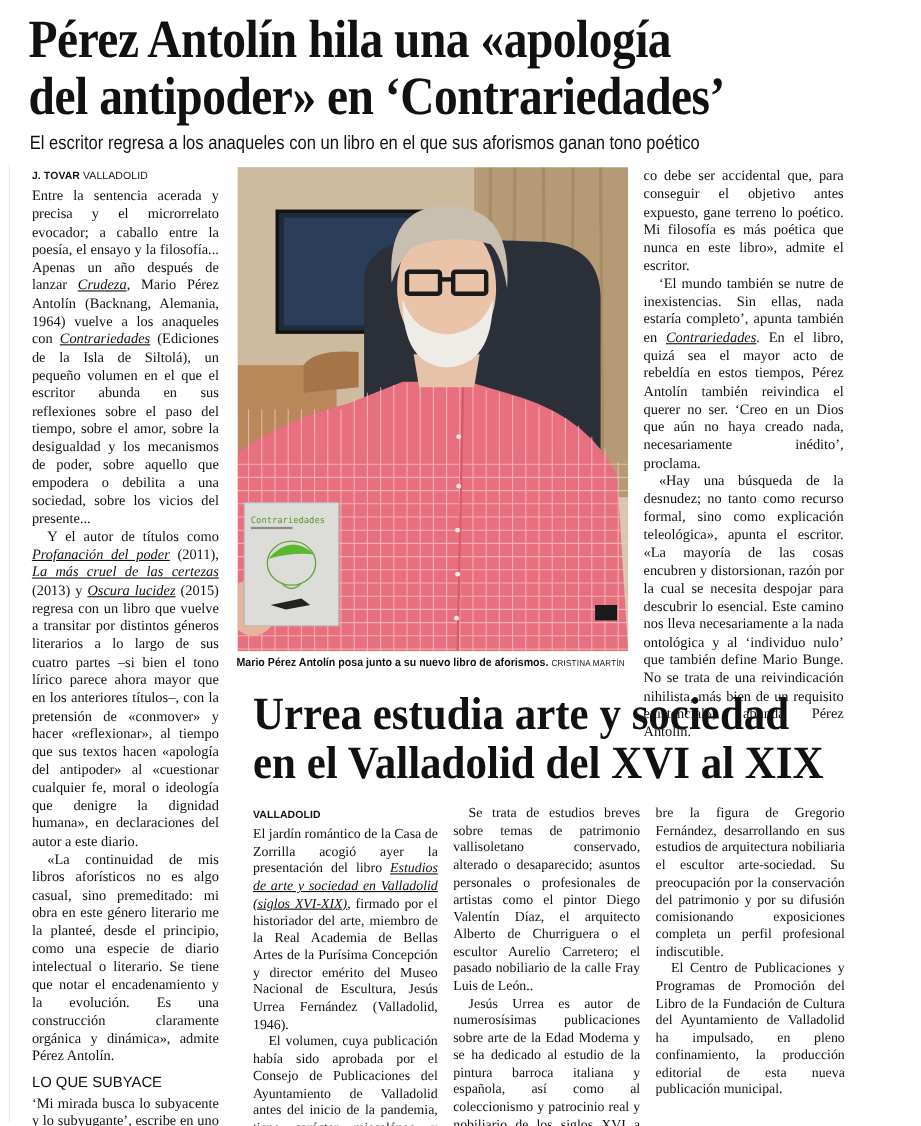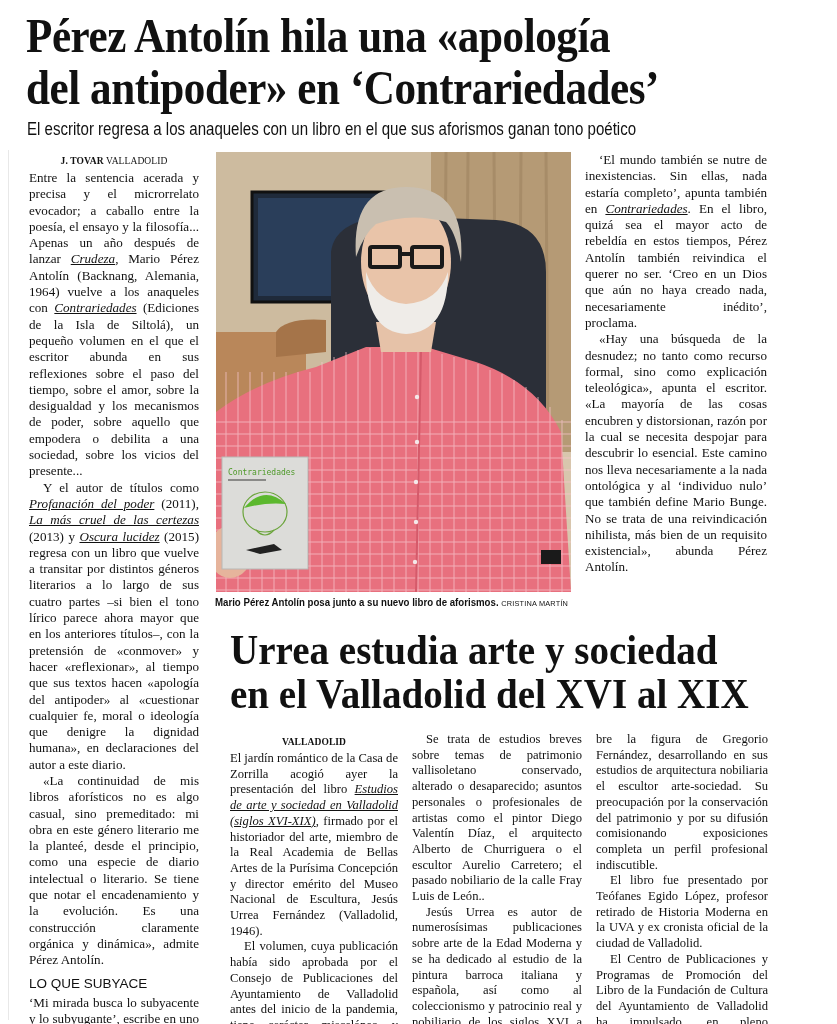--- a/index.html
+++ b/index.html
@@ -18,21 +18,21 @@
     font-family:"Liberation Sans","DejaVu Sans",sans-serif;
     font-size:17.5px; line-height:22px; transform:scaleX(0.86); transform-origin:left top; white-space:nowrap;
   }
 
   .col {
     position:absolute; font-size:13.1px; line-height:16.3px; text-align:justify; hyphens:manual;
   }
   .col p { text-indent:14px; }
   .col p.noindent { text-indent:0; }
   .byline {
-    text-align:center; font-family:Liberation Serif, serif;
+    text-align:left; font-family:Liberation Sans, sans-serif;
     font-size:9.5px; line-height:14px; letter-spacing:0.1px; margin-bottom:2px;
   }
   .byline b { font-weight:bold; }
   .section-head {
     font-family:"Liberation Sans","DejaVu Sans",sans-serif;
     font-weight:normal; font-size:13.5px; line-height:18px; margin:6px 0 2px 0; text-indent:0;
   }
   em { font-style:italic;text-decoration:underline; }
 
   #col1 { left:29px; top:154px; width:170px; }
@@ -150,20 +150,21 @@
     </g>
   </svg>
 </div>
 
 <div class="caption">
   <b>Mario Pérez Antolín posa junto a su nuevo libro de aforismos.</b>
   <span class="credit">CRISTINA MARTÍN</span>
 </div>
 
 <div class="col" id="col3">
+  <p class="noindent">co debe ser accidental que, para conseguir el objetivo antes expuesto, gane terreno lo poético. Mi filosofía es más poética que nunca en este libro», admite el escritor.</p>
   <p><span>‘El mundo también se nutre de inexistencias. Sin ellas, nada estaría completo’, apunta también en </span><em>Contrariedades</em><span>. En el libro, quizá sea el mayor acto de rebeldía en estos tiempos, Pérez Antolín también reivindica el querer no ser. ‘Creo en un Dios que aún no haya creado nada, necesariamente inédito’, proclama.</span></p>
   <p>«Hay una búsqueda de la desnudez; no tanto como recurso formal, sino como explicación teleológica», apunta el escritor. «La mayoría de las cosas encubren y distorsionan, razón por la cual se necesita despojar para descubrir lo esencial. Este camino nos lleva necesariamente a la nada ontológica y al ‘individuo nulo’ que también define Mario Bunge. No se trata de una reivindicación nihilista, más bien de un requisito existencial», abunda Pérez Antolín.</p>
 </div>
 
 <h2 class="headline2">
   <span>Urrea estudia arte y sociedad</span>
   <span>en el Valladolid del XVI al XIX</span>
 </h2>
 
 <div class="col" id="col4">
@@ -174,17 +175,16 @@
   <p>El volumen, cuya publicación había sido aprobada por el Consejo de Publicaciones del Ayuntamiento de Valladolid antes del inicio de la pandemia, tiene carácter misceláneo y recoge una docena de trabajos monográficos inéditos sobre diversos «temas pendientes de publicación» e incorporación a la historiografía</p>
 </div>
 
 <div class="col" id="col5">
   <p>Se trata de estudios breves sobre temas de patrimonio vallisoletano conservado, alterado o desaparecido; asuntos personales o profesionales de artistas como el pintor Diego Valentín Díaz, el arquitecto Alberto de Churriguera o el escultor Aurelio Carretero; el pasado nobiliario de la calle Fray Luis de León..</p>
   <p>Jesús Urrea es autor de numerosísimas publicaciones sobre arte de la Edad Moderna y se ha dedicado al estudio de la pintura barroca italiana y española, así como al coleccionismo y patrocinio real y nobiliario de los siglos XVI a XVIII. También ha trabajado sobre escultura barroca castellana, en especial so-</p>
 </div>
 
 <div class="col" id="col6">
   <p class="noindent">bre la figura de Gregorio Fernández, desarrollando en sus estudios de arquitectura nobiliaria el escultor arte-sociedad. Su preocupación por la conservación del patrimonio y por su difusión comisionando exposiciones completa un perfil profesional indiscutible.</p>
-  <p>El libro fue presentado por Teófanes Egido López, profesor retirado de Historia Moderna en la UVA y ex cronista oficial de la ciudad de Valladolid.</p>
   <p>El Centro de Publicaciones y Programas de Promoción del Libro de la Fundación de Cultura del Ayuntamiento de Valladolid ha impulsado, en pleno confinamiento, la producción editorial de esta nueva publicación municipal.</p>
 </div>
 
 <div class="divider-v" style="left:8px; top:150px; height:870px;"></div>
 
 </body></html>

